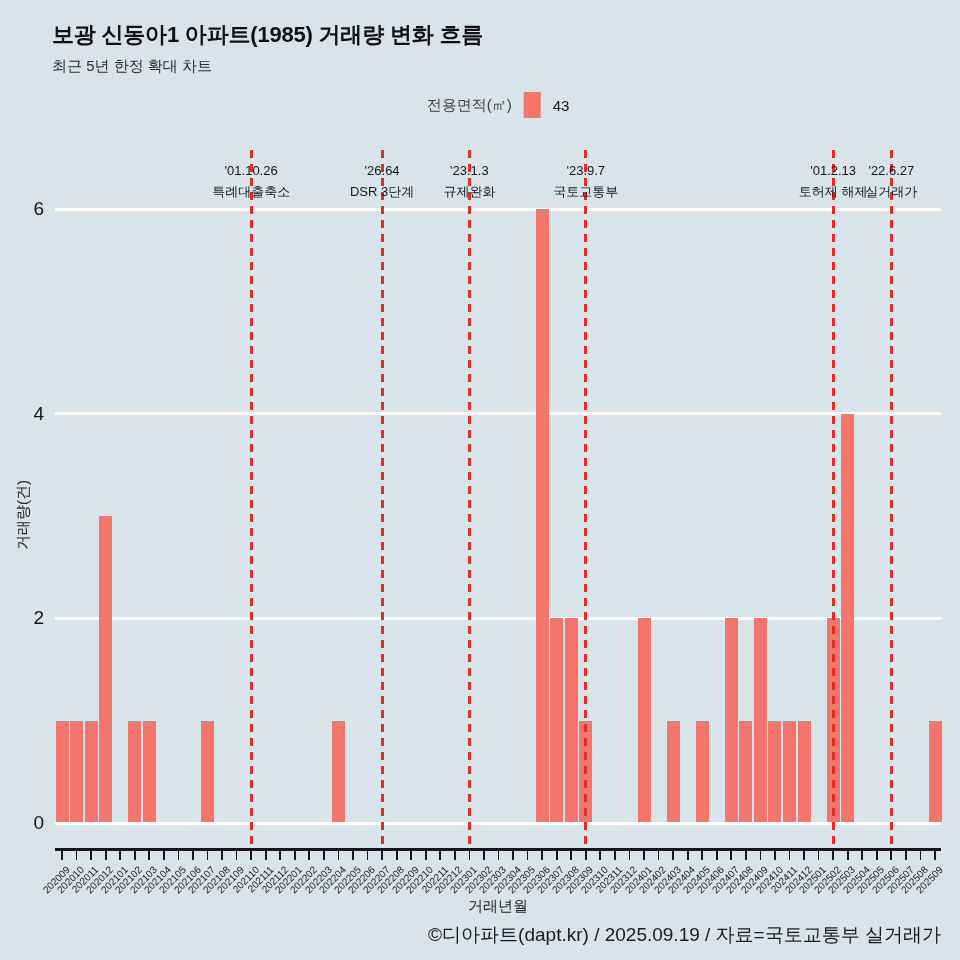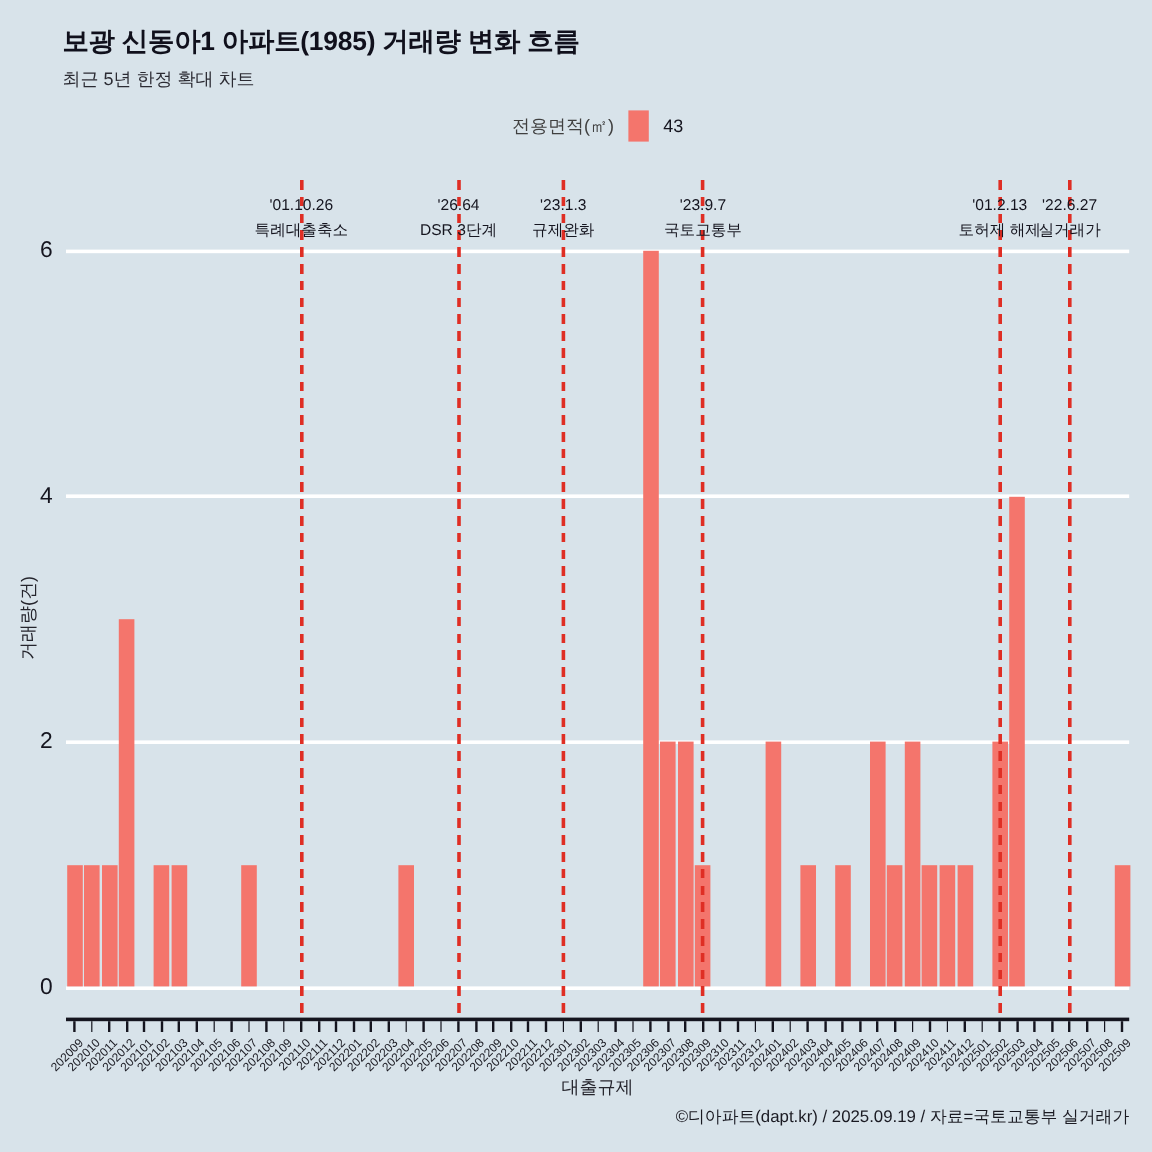--- a/index.html
+++ b/index.html
@@ -45,39 +45,39 @@
   .x-tick-label{
     position:absolute;top:864px;transform-origin:100% 0;
     transform:rotate(-45deg);white-space:nowrap;
     font-size:10px;color:#1a1a22;
   }
   #x-axis-title{
     left:498px;top:897px;transform:translateX(-50%);
     font-size:15px;color:#25252d;
   }
   #footer-credit{
-    right:19px;top:922px;font-size:14px;color:#1a1a22;white-space:nowrap;
+    right:19px;top:922px;font-size:19px;color:#1a1a22;white-space:nowrap;
   }
 </style>
 </head>
 <body>
 
 <div class="abs" id="page-title">보광 신동아1 아파트(1985) 거래량 변화 흐름</div>
 <div class="abs" id="page-subtitle">최근 5년 한정 확대 차트</div>
 
 <div class="abs" id="legend">
   <span class="legend-label">전용면적(㎡)</span>
   <span class="legend-swatch" style="background: rgb(244, 117, 108);"></span>
   <span class="legend-value">43</span>
 </div>
 
 <div class="abs" id="chart">
   <div class="abs" id="y-axis-title">거래량(건)</div>
   <div class="abs" id="x-axis-line"></div>
-  <div class="abs" id="x-axis-title">대출규제</div>
+  <div class="abs" id="x-axis-title">거래년월</div>
 <div class="gridline" style="left: 55px; top: 821.5px; width: 886px; background: rgb(255, 255, 255);"></div>
     <div class="y-tick-label" style="top: 812px;">0</div>
     <div class="gridline" style="left: 55px; top: 616.9px; width: 886px; background: rgb(255, 255, 255);"></div>
     <div class="y-tick-label" style="top: 607.4px;">2</div>
     <div class="gridline" style="left: 55px; top: 412.3px; width: 886px; background: rgb(255, 255, 255);"></div>
     <div class="y-tick-label" style="top: 402.8px;">4</div>
     <div class="gridline" style="left: 55px; top: 207.7px; width: 886px; background: rgb(255, 255, 255);"></div>
     <div class="y-tick-label" style="top: 198.2px;">6</div>
     <div class="bar" style="left: 55.5px; top: 720.7px; width: 13px; height: 101.3px; background: rgb(244, 117, 108);"></div>
     <div class="bar" style="left: 70.05px; top: 720.7px; width: 13px; height: 101.3px; background: rgb(244, 117, 108);"></div>

